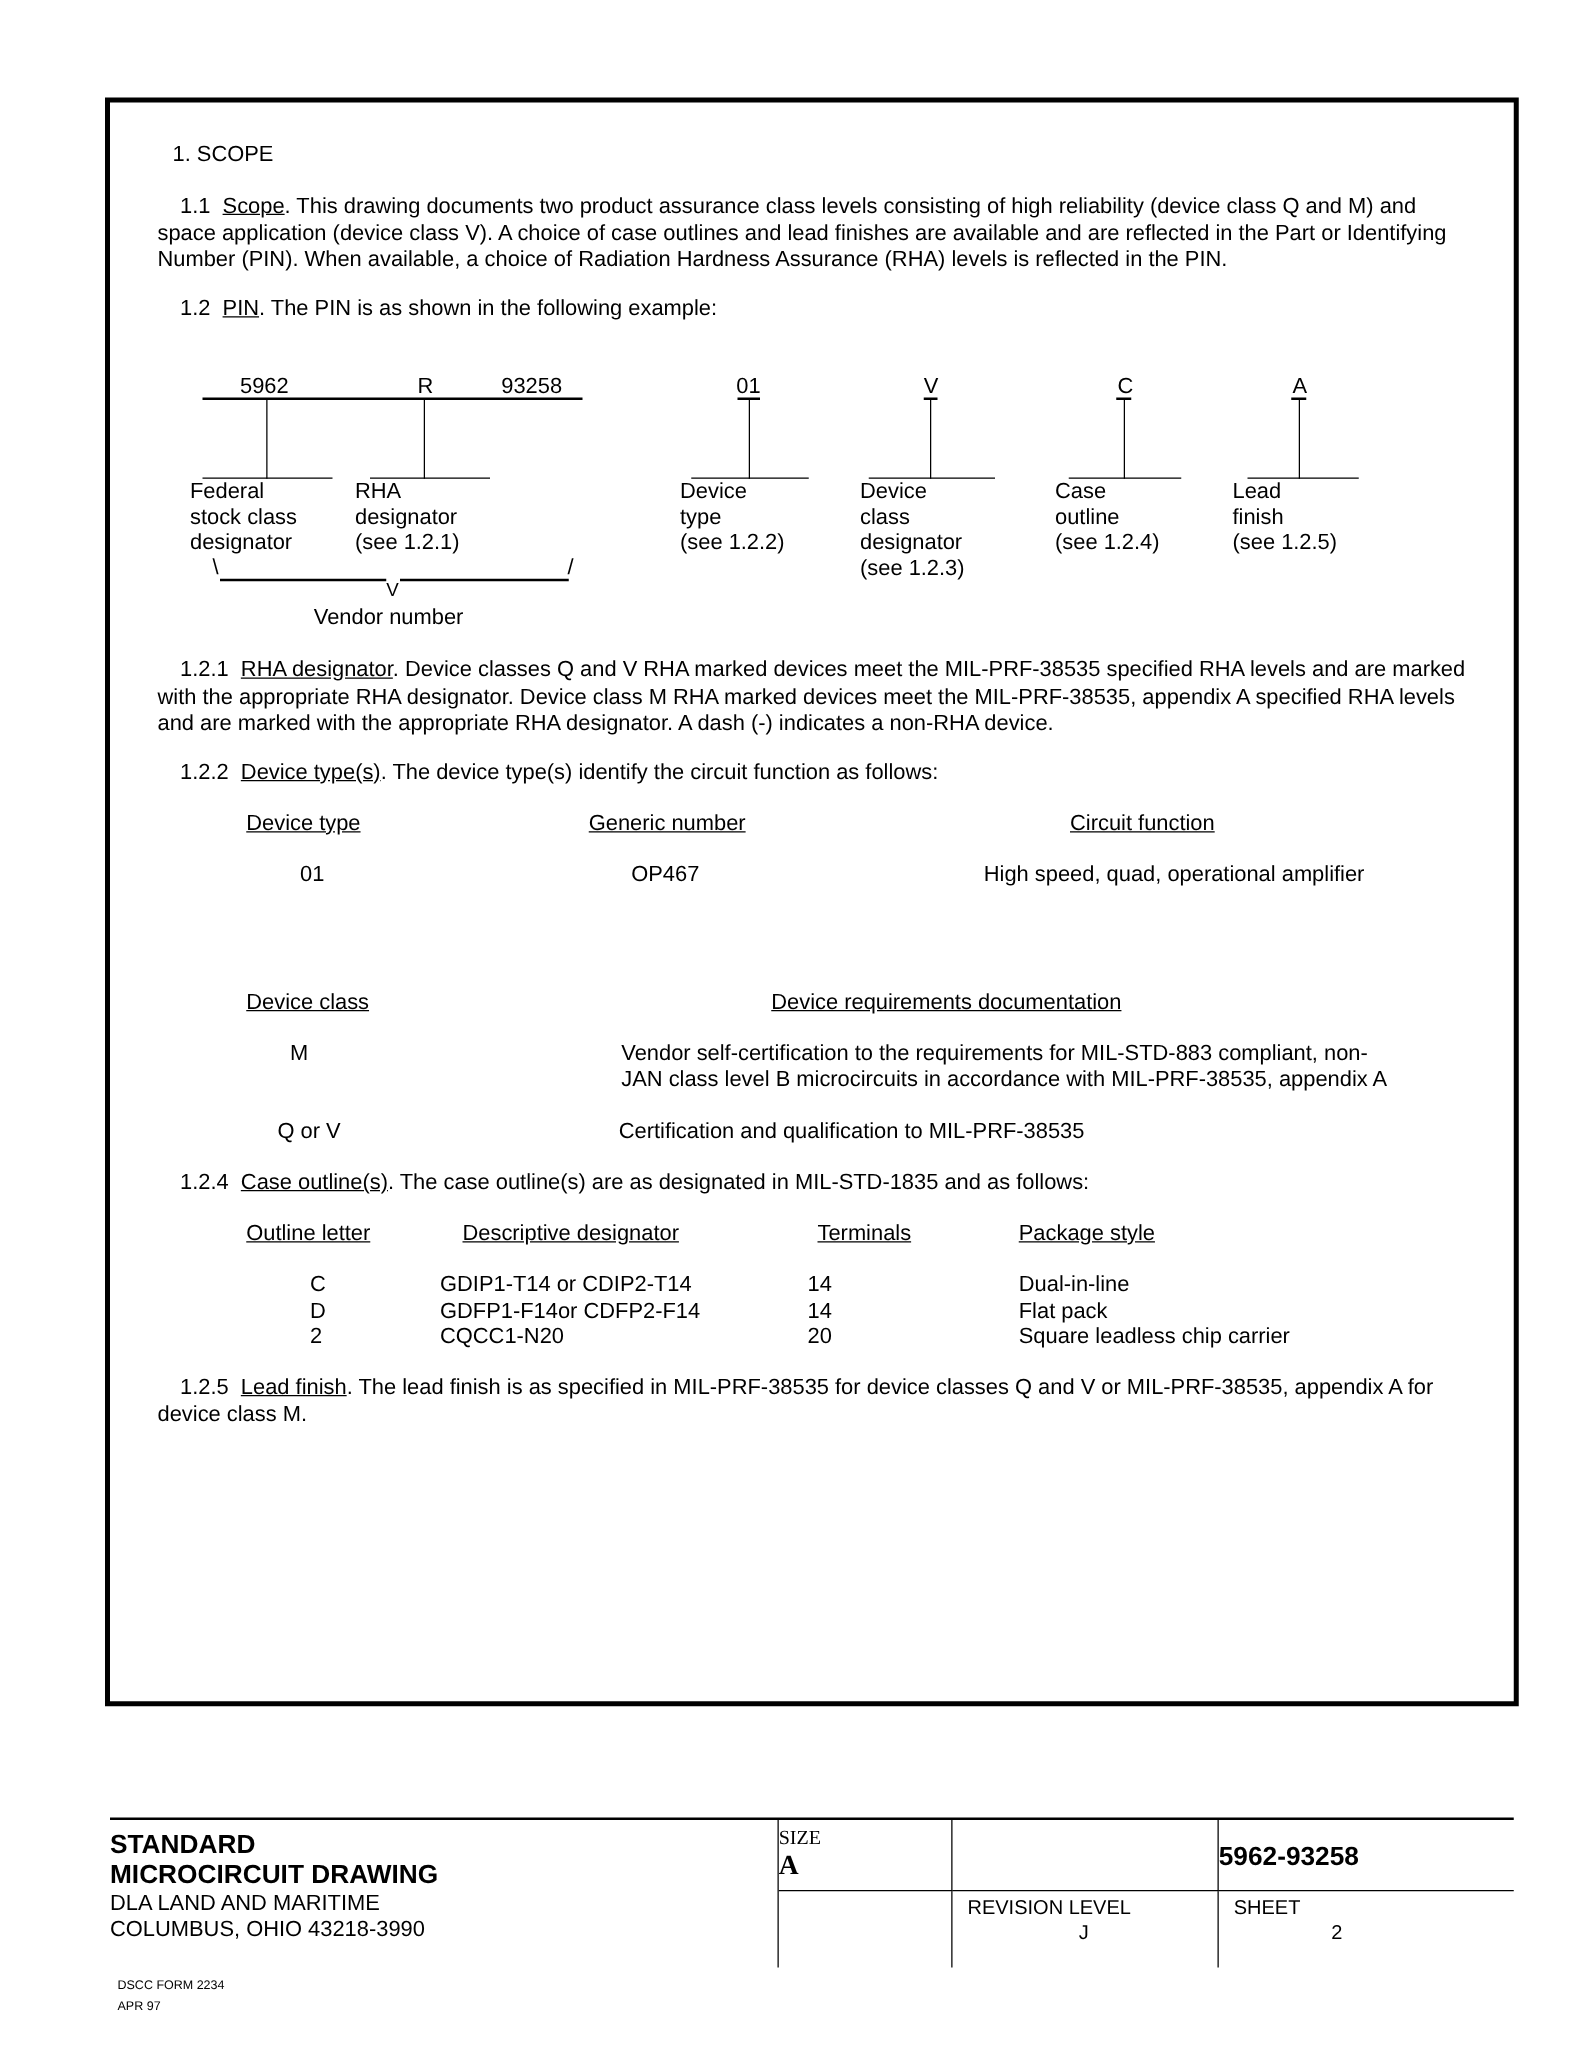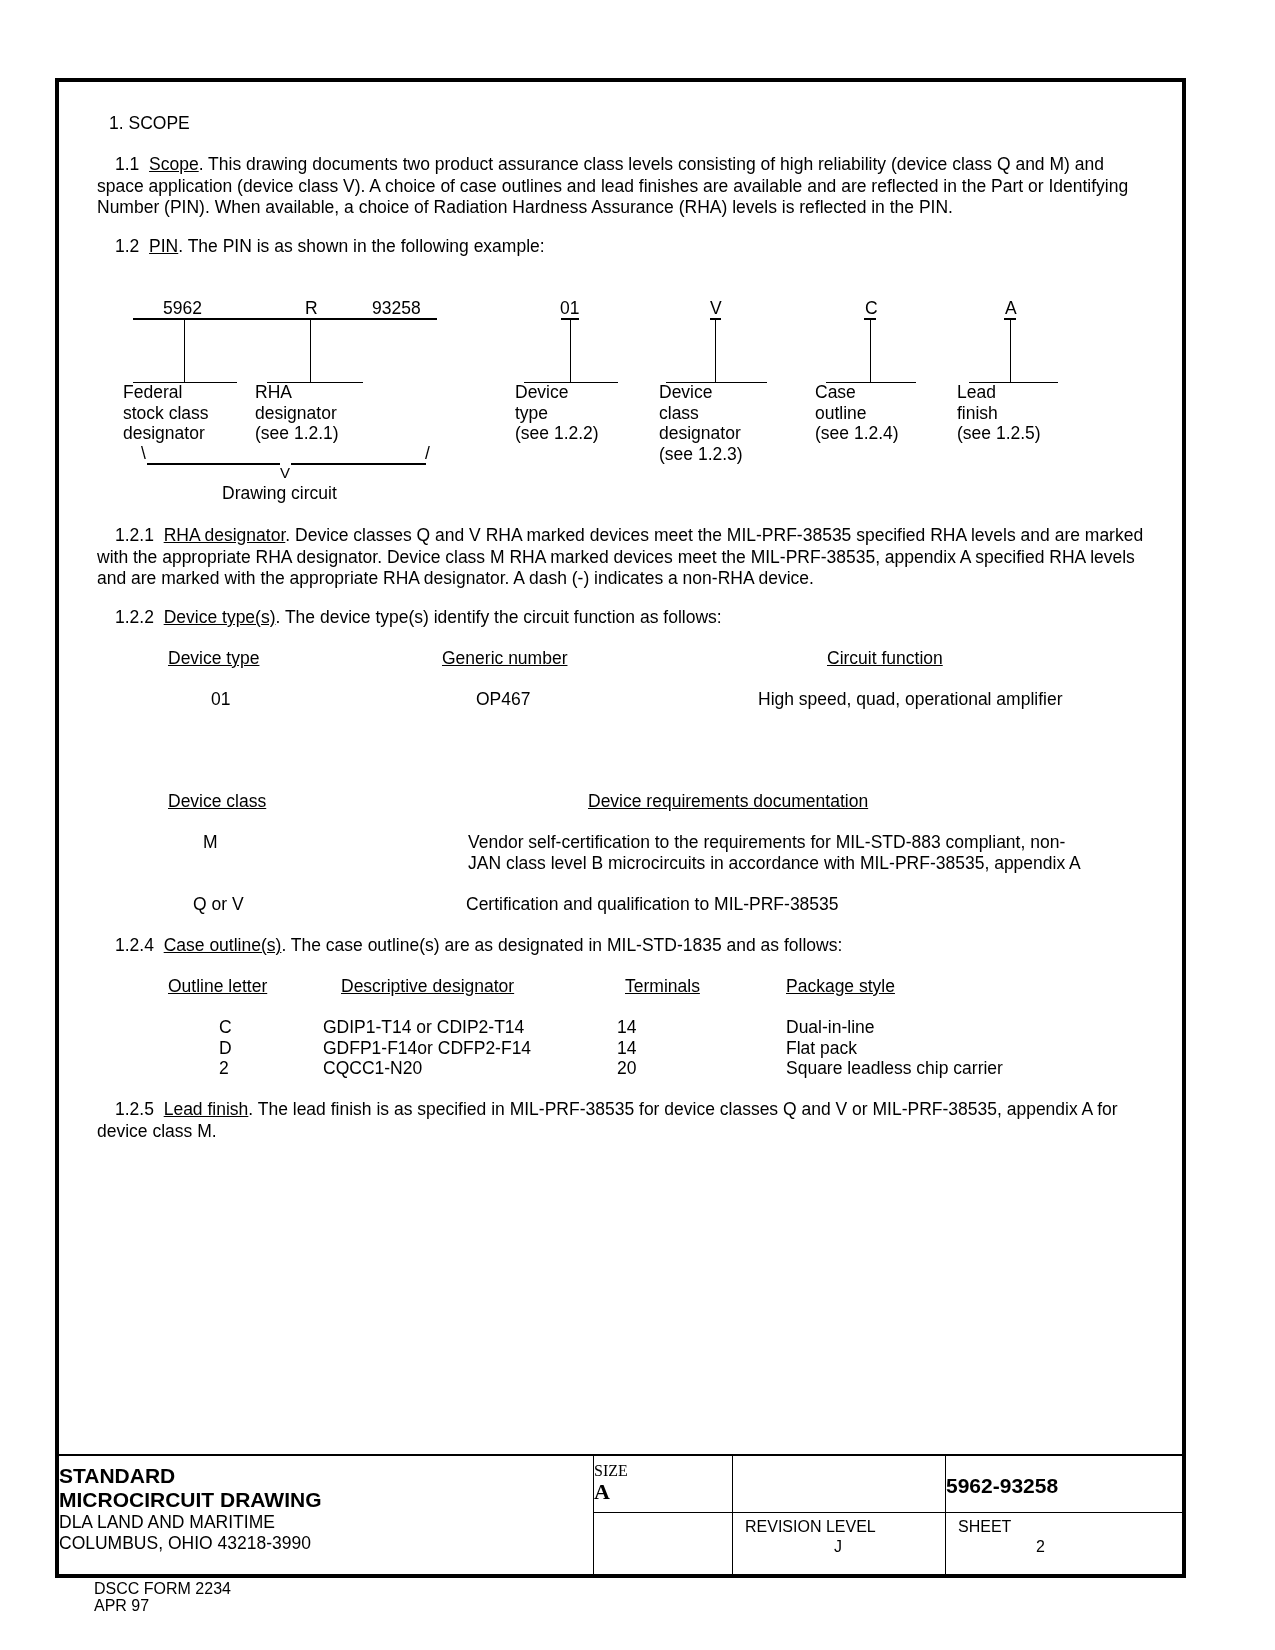--- a/index.html
+++ b/index.html
@@ -1,29 +1,29 @@
 <!DOCTYPE html>
 <html><head>
 <meta charset="utf-8">
 <style>
   html, body { margin:0; padding:0; background:#ffffff; }
   body { width:1275px; height:1650px; position:relative; font-family:"Liberation Sans", sans-serif; color:#000; font-size:17.5px; }
-  .frame { position:absolute; left:55px; top:78px; width:1131px; height:1500px; border:4px solid #000; box-sizing:border-box; }
+  .frame { position:absolute; left:84px; top:78px; width:1131px; height:1287px; border:4px solid #000; box-sizing:border-box; }
   .abs { position:absolute; white-space:nowrap; line-height:21px; }
   .u { text-decoration:underline; }
   .para { position:absolute; left:38px; width:1050px; line-height:21.5px; white-space:normal; }
   .ind { padding-left:18px; }
   .hline { position:absolute; height:0; border-top:1.5px solid #000; }
   .hthick { position:absolute; height:0; border-top:2.5px solid #000; }
   .vline { position:absolute; width:0; border-left:1.5px solid #000; }
   .center { }
   .tb { position:absolute; left:0; top:1372px; width:1123px; height:120px; border-top:2.5px solid #000; }
   .cell { position:absolute; box-sizing:border-box; }
   .small { font-size:16px; }
-  .footer { position:absolute; left:94px; top:1580px; font-size:16px; line-height:17px; }
+  .footer { position:absolute; left:94px; top:1580px; font-size:10px; line-height:17px; }
 </style>
 </head>
 <body>
 
 <div class="frame">
 
   <div class="abs" style="left:50px; top:31px;">1. SCOPE</div>
 
   <div class="para" style="top:72px;">
     <span class="ind">1.1</span>&nbsp;
@@ -95,21 +95,21 @@
       <div>Lead</div>
       <div>finish</div>
       <div>(see 1.2.5)</div>
     </div>
 
     <div class="abs" style="left:82px; top:361px;">\</div>
     <div class="hline" style="left:88px; top:381px; width:133px; border-top-width:2px;"></div>
     <div class="hline" style="left:232px; top:381px; width:135px; border-top-width:2px;"></div>
     <div class="abs" style="left:366px; top:361px;">/</div>
     <div class="abs" style="left:221px; top:380px; font-size:15px;">V</div>
-    <div class="abs" style="left:163px; top:401px;">Drawing circuit</div>
+    <div class="abs" style="left:163px; top:401px;">Vendor number</div>
   </div>
 
   <div class="para" style="top:443px;">
     <span class="ind">1.2.1</span>&nbsp;
     <span class="u">RHA designator</span><span>.  Device classes Q and V RHA marked devices meet the MIL-PRF-38535 specified RHA levels and are marked with the appropriate RHA designator.  Device class M RHA marked devices meet the MIL-PRF-38535, appendix A specified RHA levels and are marked with the appropriate RHA designator.  A dash (-) indicates a non-RHA device.</span>
   </div>
 
   <div class="para" style="top:525px;">
     <span class="ind">1.2.2</span>&nbsp;
     <span class="u">Device type(s)</span><span>.  The device type(s) identify the circuit function as follows:</span>

